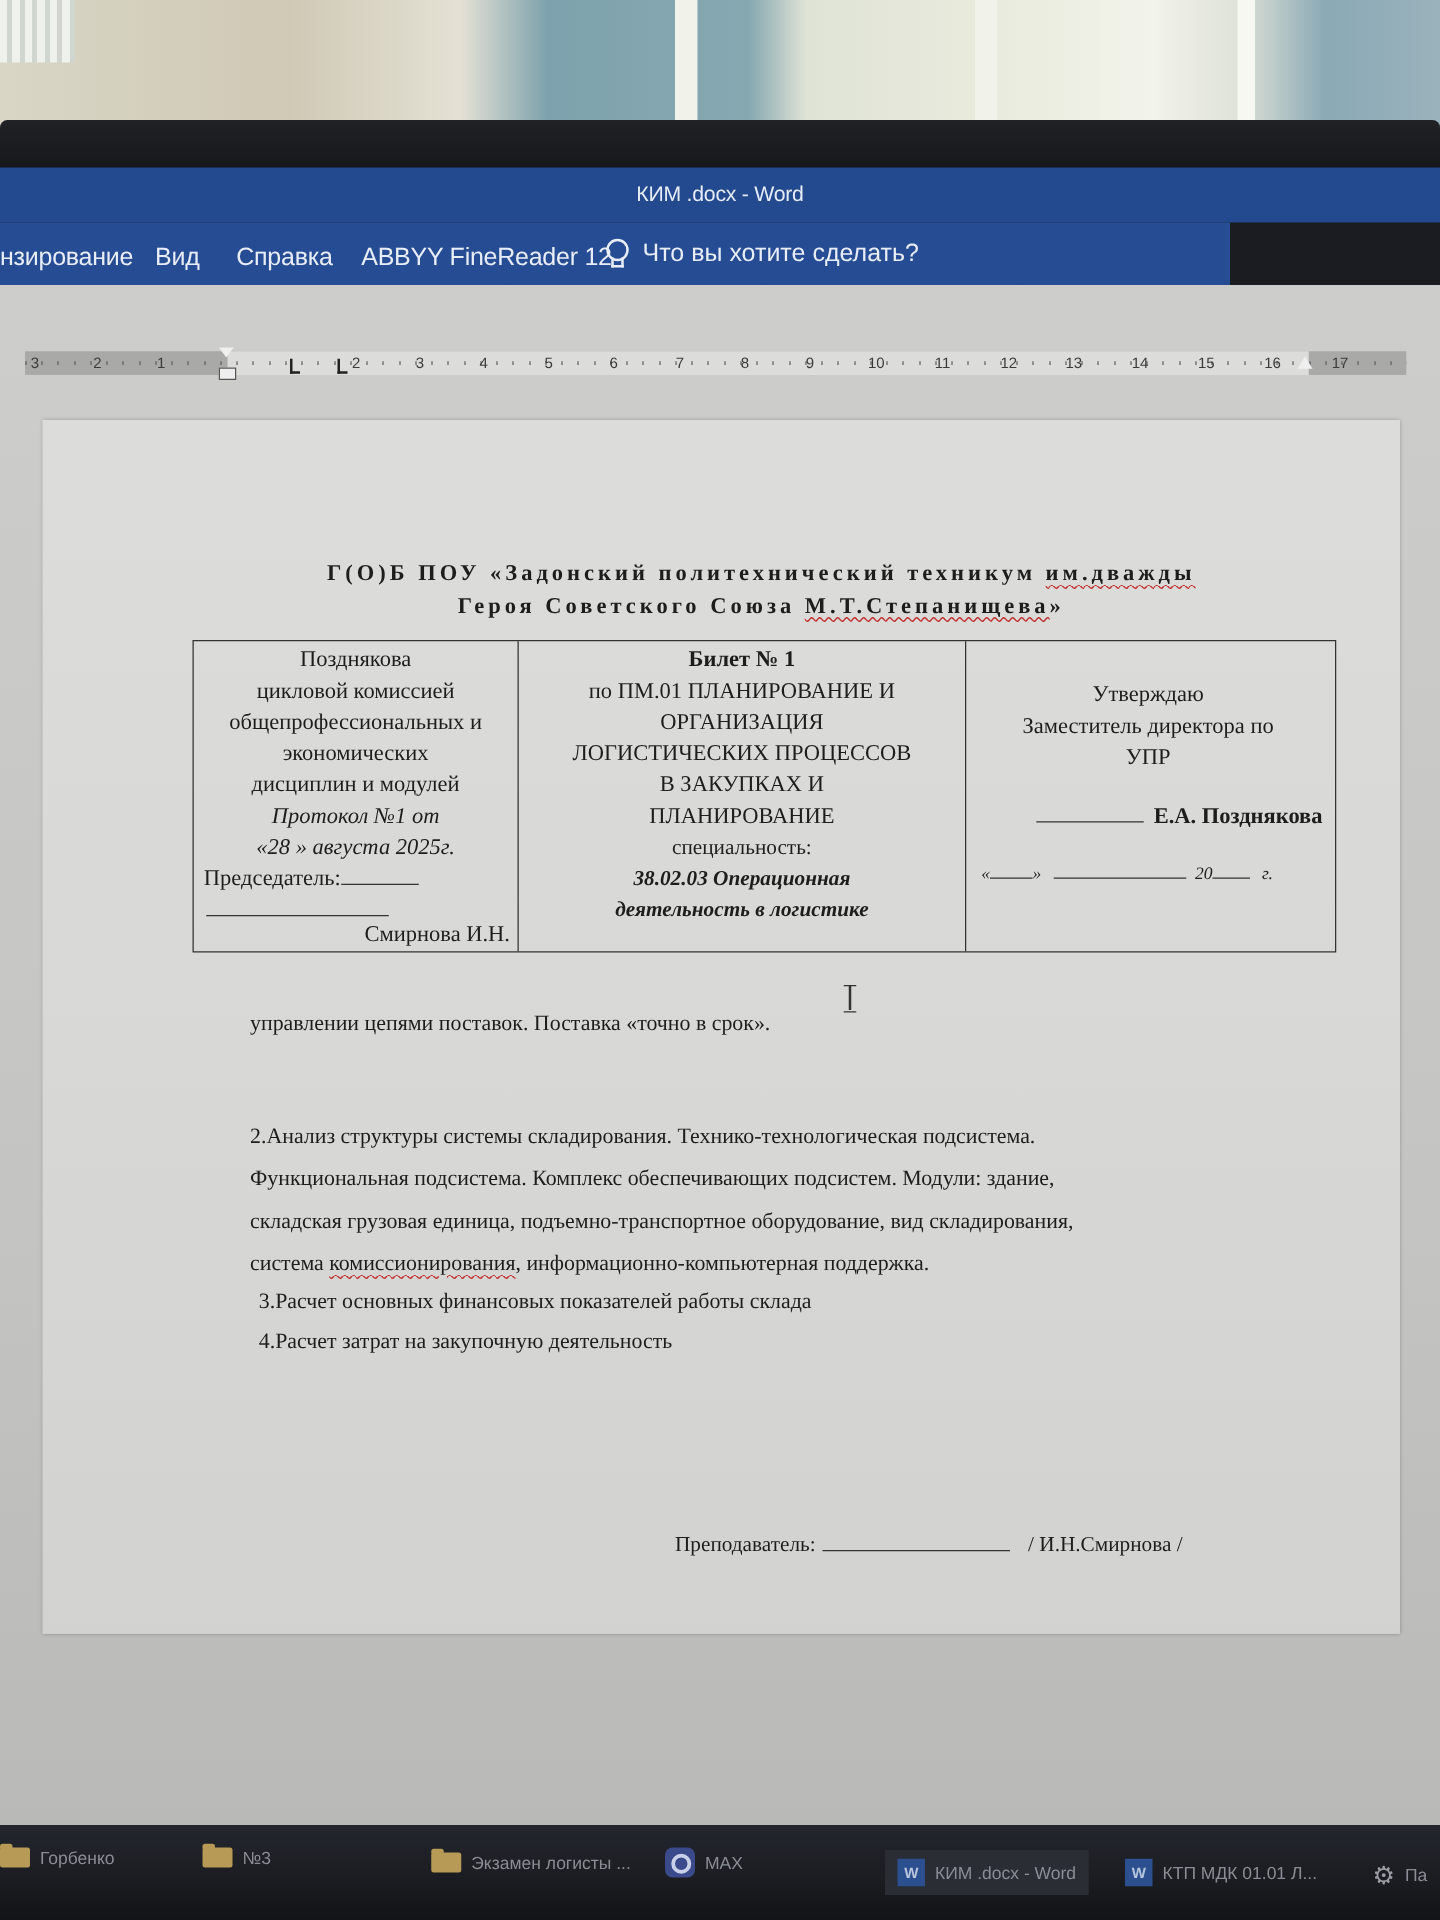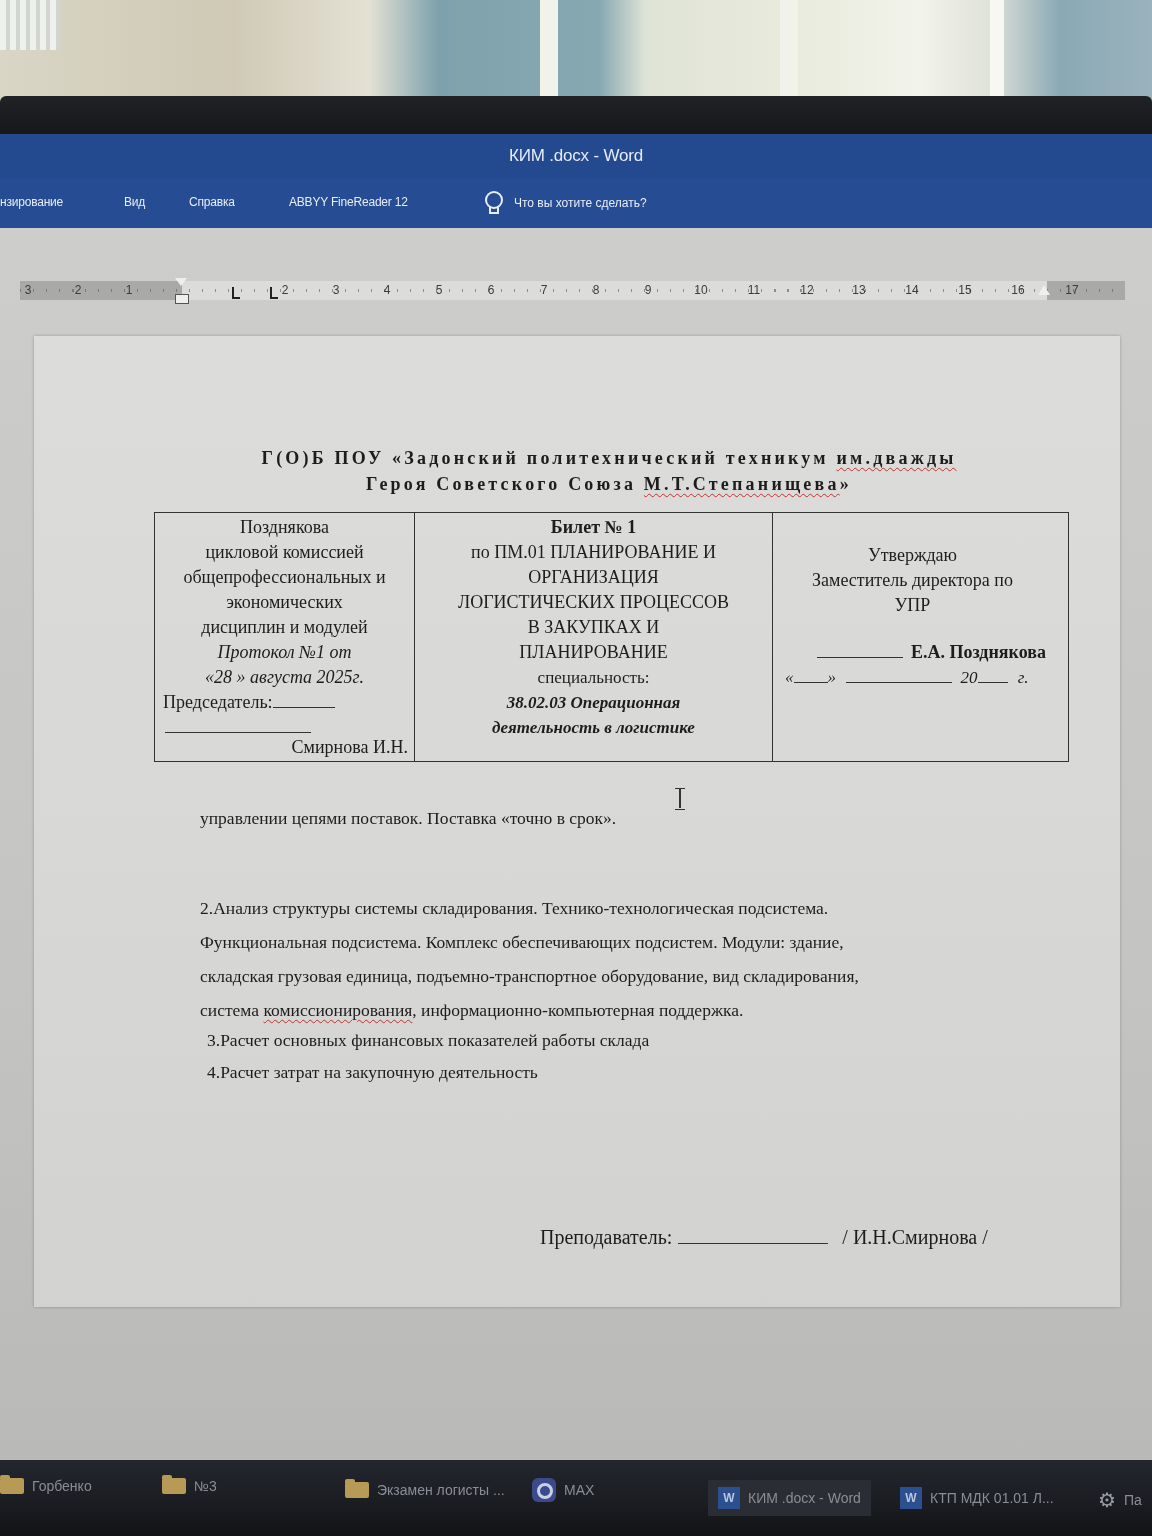--- a/index.html
+++ b/index.html
@@ -15,21 +15,21 @@
   .room .frame3 { position: absolute; left: 990px; top: 0; width: 14px; height: 100px; background: #f7f8f2; }
 
   
   .bezel { position: absolute; left: 0; top: 96px; width: 1152px; height: 40px; background: linear-gradient(#202226, #15171b); border-radius: 6px 6px 0 0; }
 
   
   .titlebar { position: absolute; left: 0; top: 134px; width: 1152px; height: 44px; background: #23498f; color: #e6ecf7; }
   .titlebar .title { position: absolute; left: 0; right: 0; top: 12px; text-align: center; font-size: 17px; letter-spacing: -0.2px; }
 
   
-  .ribbon { position: absolute; left: 0; top: 178px; width: 1152px; height: 50px; background: #264c93; color: #e8edf7; font-size: 12px; }
+  .ribbon { position: absolute; left: 0; top: 178px; width: 984px; height: 50px; background: #264c93; color: #e8edf7; font-size: 20px; }
   .ribbon .tab { position: absolute; top: 17px; white-space: nowrap; letter-spacing: -0.2px; }
   .ribbon .tell { position: absolute; left: 484px; top: 13px; display: flex; align-items: center; gap: 14px; }
   .bulb { width: 16px; height: 24px; position: relative; }
   .bulb:before { content: ""; position: absolute; left: 1px; top: 0; width: 14px; height: 14px; border: 2px solid #e8edf7; border-radius: 50%; }
   .bulb:after { content: ""; position: absolute; left: 5px; top: 15px; width: 6px; height: 6px; border-left: 2px solid #e8edf7; border-right: 2px solid #e8edf7; border-bottom: 2px solid #e8edf7; }
 
   
   .workspace { position: absolute; left: 0; top: 228px; width: 1152px; height: 1232px; background: linear-gradient(#cdcdcb, #c4c4c2 60%, #b9b9b7); }
 
   
@@ -49,48 +49,48 @@
   .heading { position: absolute; left: 150px; width: 850px; text-align: center; font-weight: bold; font-size: 18px; letter-spacing: 3.2px; }
   .heading.l1 { top: 112px; }
   .heading.l2 { top: 138px; }
   .spell { text-decoration: underline wavy #c0302c; text-decoration-thickness: 1px; text-underline-offset: 3px; }
 
   
   .htable { position: absolute; left: 120px; top: 176px; width: 915px; height: 250px; border: 1.5px solid #333; }
   .cell { position: absolute; top: 0; bottom: 0; text-align: center; font-size: 18px; line-height: 25px; }
   .c1 { left: 0; width: 260px; border-right: 1.5px solid #333; padding-top: 2px; }
   .c2 { left: 260px; width: 358px; border-right: 1.5px solid #333; padding-top: 2px; }
-  .c3 { left: 618px; right: 16px; padding-top: 30px; }
+  .c3 { left: 618px; right: 4px; padding-top: 30px; }
   .it { font-style: italic; }
   .bold { font-weight: bold; }
   .blueu { text-decoration-color: #4a5fb8; }
   .c1 .chair { text-align: left; padding-left: 8px; }
   .c1 .chair .line { display: inline-block; width: 62px; border-bottom: 1.2px solid #333; height: 18px; vertical-align: baseline; }
   .c1 .blank { text-align: left; padding-left: 10px; height: 20px; }
   .c1 .blank span { display: inline-block; width: 146px; border-bottom: 1.2px solid #333; height: 14px; }
   .c1 .name { text-align: right; padding-right: 6px; }
   .c2 .spec { font-size: 17px; }
   .c2 .code { font-weight: bold; font-style: italic; font-size: 17px; }
   .c3 .sign { margin-top: 22px; text-align: right; padding-right: 6px; font-weight: bold; }
   .c3 .sign .line { display: inline-block; width: 86px; border-bottom: 1.2px solid #333; height: 18px; margin-right: 8px; }
-  .c3 .date { font-style: italic; text-align: left; padding-left: 12px; font-size: 17px; }
+  .c3 .date { margin-top: 22px; font-style: italic; text-align: left; padding-left: 12px; font-size: 14px; }
   .c3 .date .l { display: inline-block; border-bottom: 1.2px solid #333; height: 14px; }
 
   
   .q { position: absolute; font-size: 17.5px; line-height: 34px; left: 166px; width: 800px; }
   .q1 { top: 465px; }
   .q2 { top: 555px; }
   .q3 { top: 687px; left: 173px; }
   .q4 { top: 719px; left: 173px; }
 
   .ibeam { position: absolute; left: 641px; top: 452px; width: 10px; height: 20px; }
   .ibeam:before { content: ""; position: absolute; left: 4px; top: 0; width: 1.5px; height: 20px; background: #333; }
   .ibeam:after { content: ""; position: absolute; left: 0; top: 0; width: 10px; height: 20px; border-top: 1.5px solid #333; border-bottom: 1.5px solid #333; }
 
-  .teacher { position: absolute; left: 506px; top: 890px; font-size: 20px; white-space: nowrap; }
+  .teacher { position: absolute; left: 506px; top: 890px; font-size: 17px; white-space: nowrap; }
   .teacher .line { display: inline-block; width: 150px; border-bottom: 1.2px solid #333; height: 14px; margin: 0 14px 0 6px; }
 
   
   .taskbar { position: absolute; left: 0; top: 1460px; width: 1152px; height: 76px; background: linear-gradient(#23262d, #1b1d22 55%, #121316); color: #8a8d95; font-size: 14px; }
   .tb-item { position: absolute; top: 8px; display: flex; align-items: center; gap: 8px; white-space: nowrap; height: 36px; }
   .tb-item.active { background: #2a2d34; padding: 0 10px; }
   .folder { width: 24px; height: 16px; background: #b69a55; border-radius: 2px; position: relative; }
   .folder:before { content: ""; position: absolute; left: 0; top: -3px; width: 10px; height: 4px; background: #b69a55; border-radius: 2px 2px 0 0; }
   .wicon { width: 22px; height: 22px; background: #2b4f8f; color: #b9c6de; font-size: 12px; font-weight: bold; display: flex; align-items: center; justify-content: center; }
   .maxicon { width: 24px; height: 24px; border-radius: 6px; background: #3b4a8a; position: relative; }

